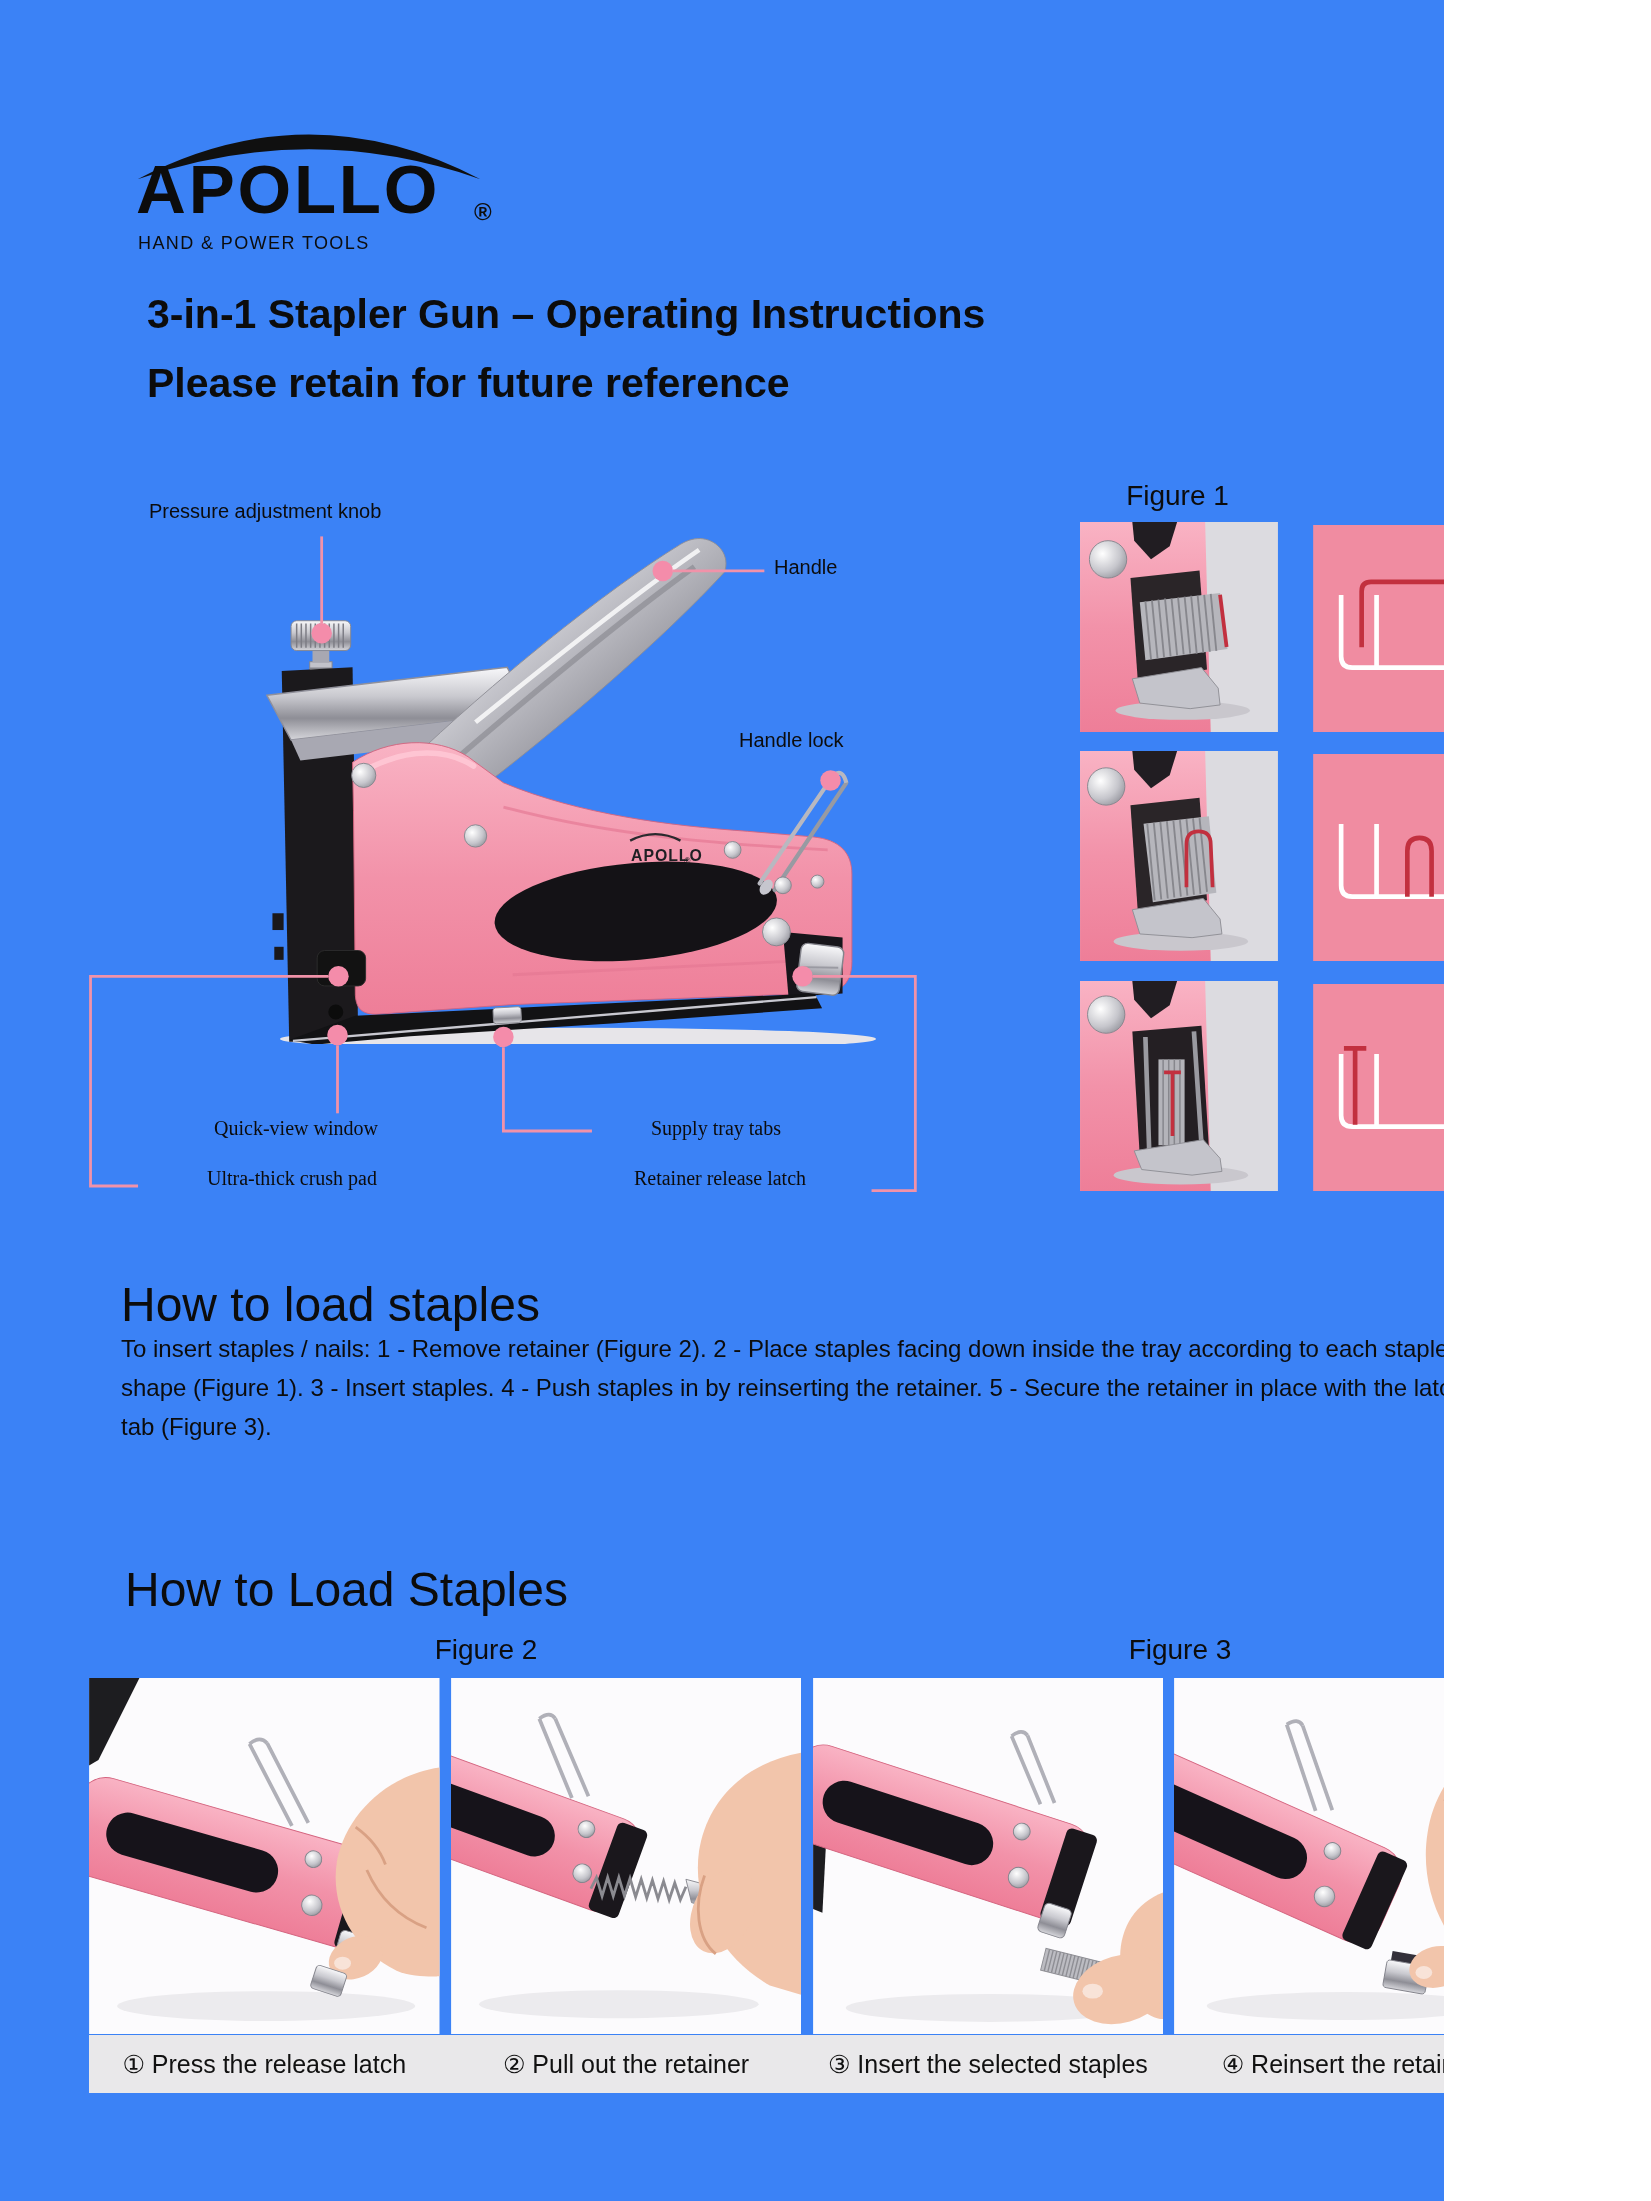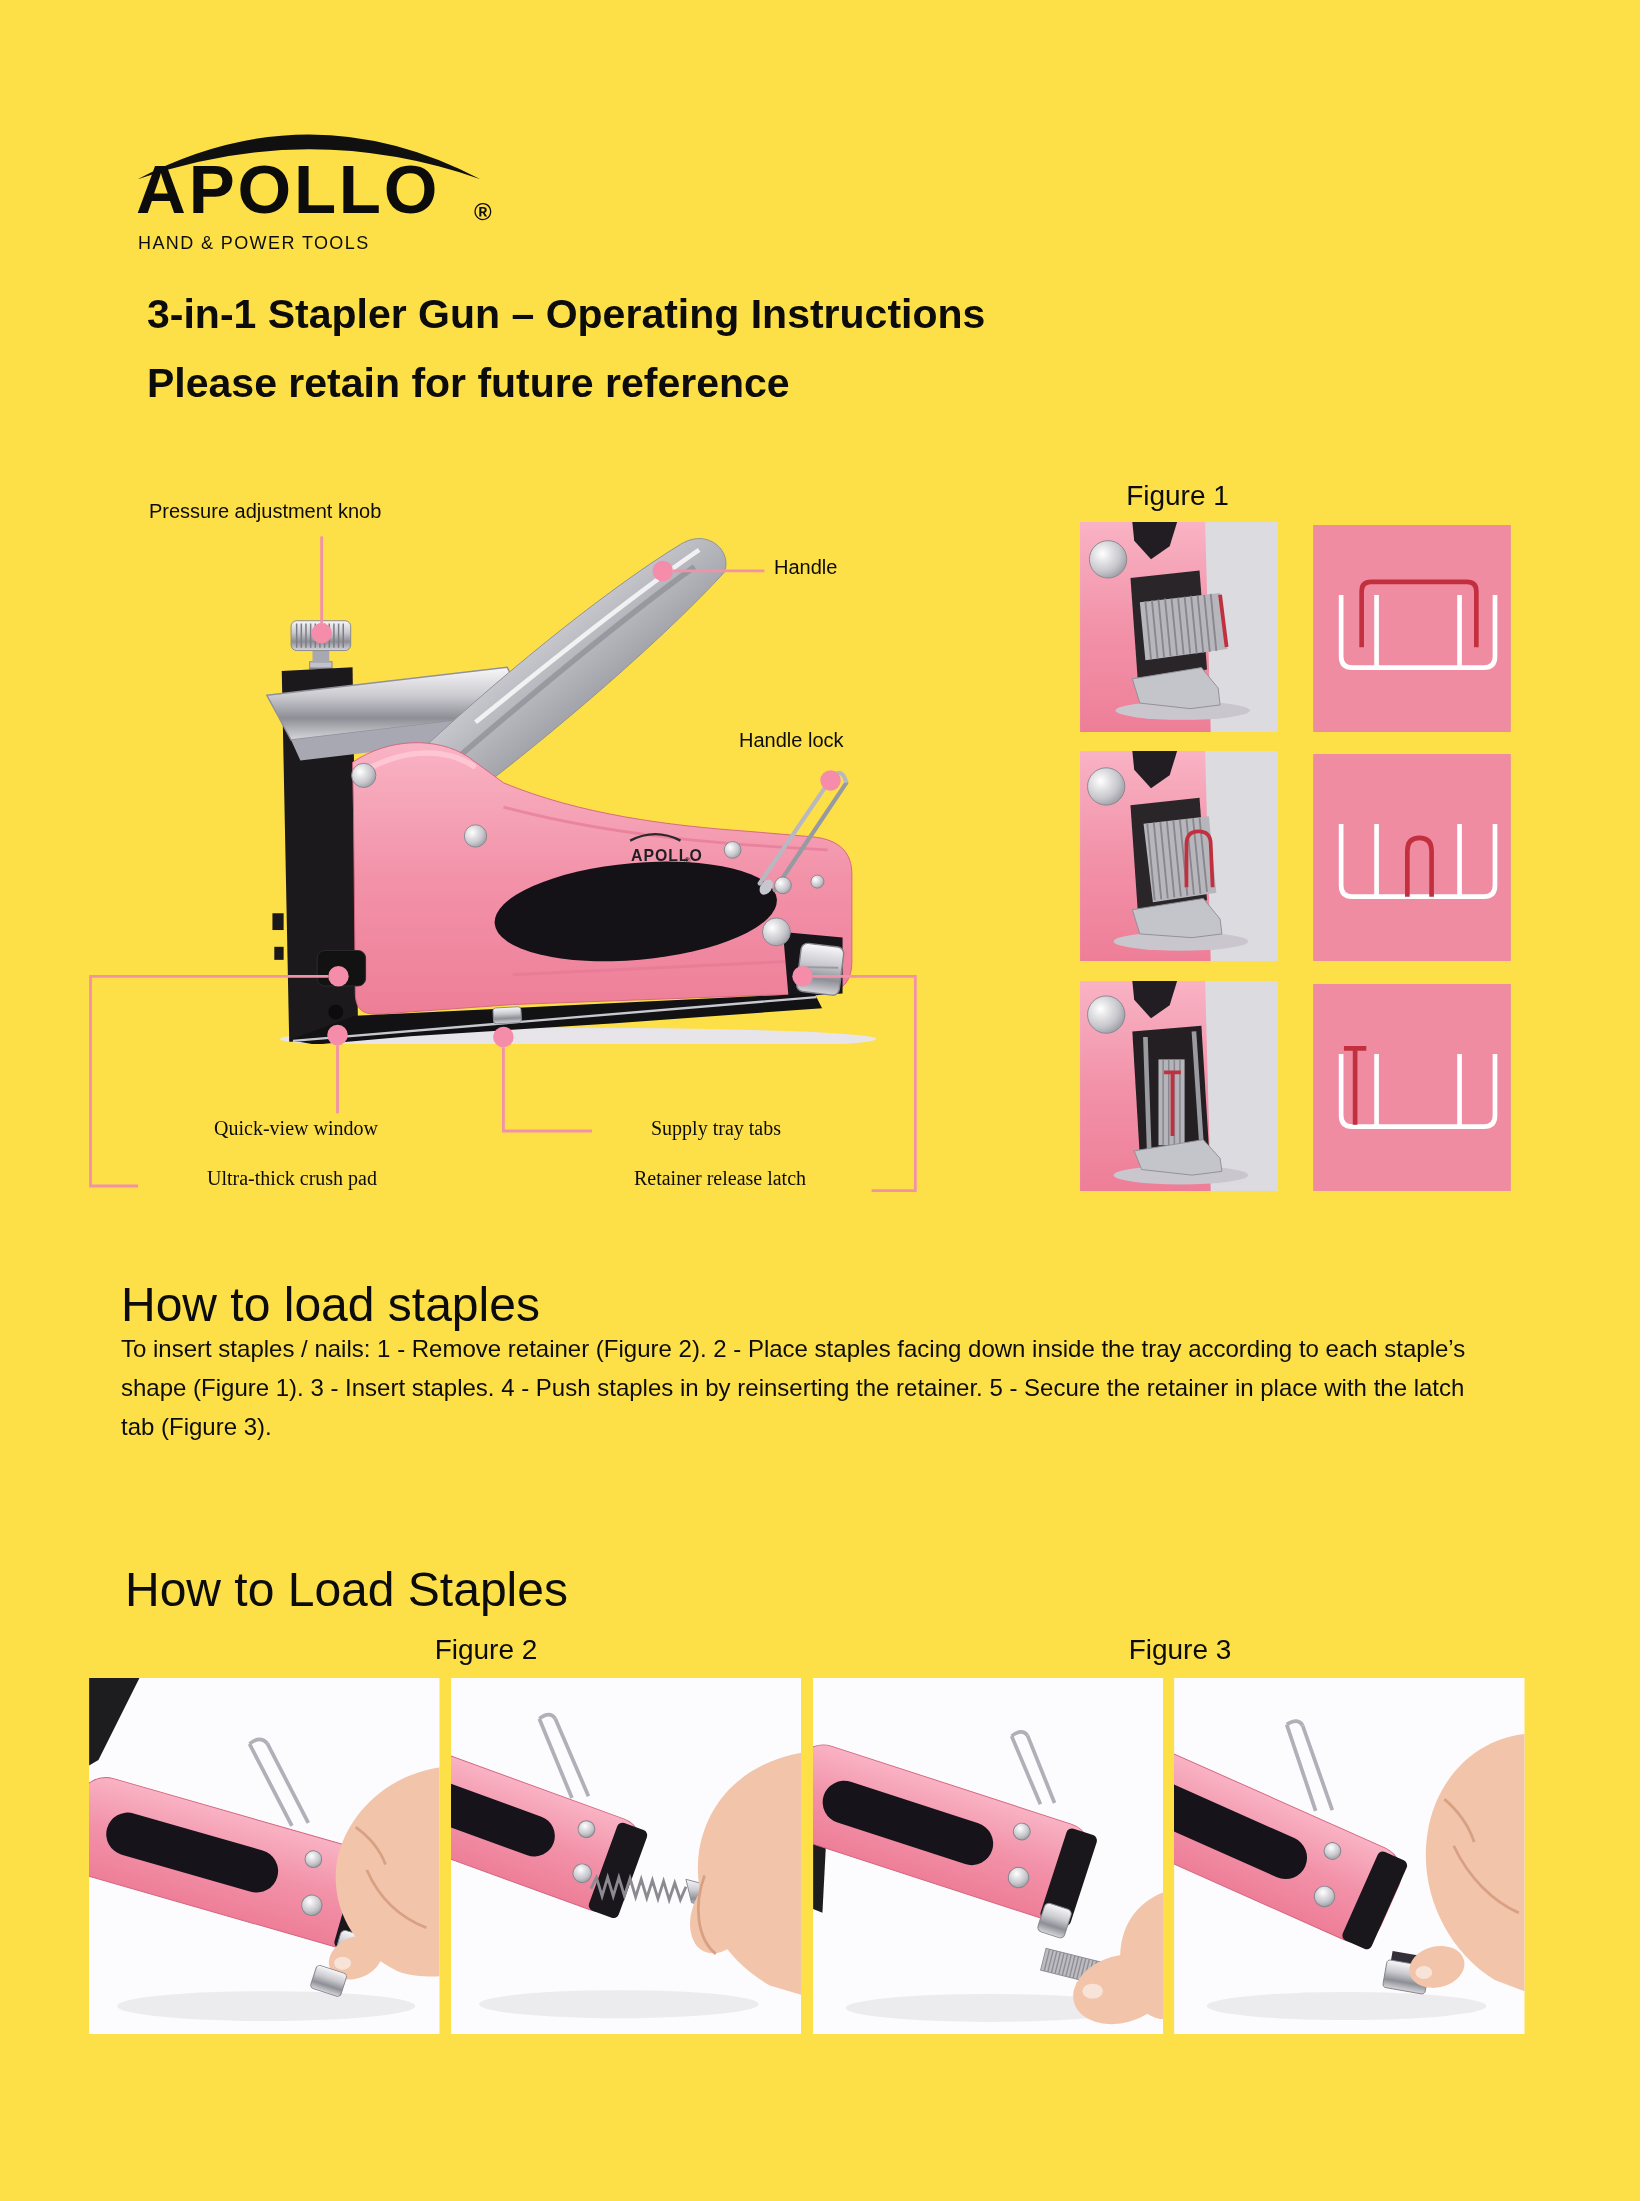--- a/index.html
+++ b/index.html
@@ -1,16 +1,16 @@
 <!DOCTYPE html>
 <html style="font-size:15px"><head>
 <meta charset="utf-8">
 <style>
   html,body{margin:0;padding:0;background:#fff;}
-  .page{position:relative;width:1640px;height:2202px;background:#fde047;overflow:hidden;
+  .page{position:relative;width:1444px;height:2202px;background:#3b82f6;overflow:hidden;
         font-family:"Liberation Sans","DejaVu Sans",sans-serif;color:#0e0e0e;}
   .abs{position:absolute;}
   .brand{font-size:69px;font-weight:bold;letter-spacing:2.8px;color:#0c0c0c;line-height:1;}
   .reg{font-size:24px;font-weight:bold;}
   .tagline{font-size:18px;letter-spacing:1.4px;color:#0c0c0c;}
   .title{font-size:41px;font-weight:700;color:#0c0c0c;line-height:1.15;}
   .figlabel{font-size:28px;color:#0c0c0c;text-align:center;}
   .calloutlabel{font-size:20px;color:#0c0c0c;white-space:nowrap;}
   .centered{text-align:center;font-family:Liberation Serif, serif;}
   .h2{font-size:48px;font-weight:400;color:#0c0c0c;}
@@ -319,15 +319,21 @@
         <rect x="230" y="296" width="30" height="10" fill="#33303a"></rect>
         <rect x="226" y="306" width="46" height="30" rx="4" fill="url(#chromeV)" stroke="#84848c"></rect>
       </g>
       <path d="M376,60 C320,66 280,112 272,166 C262,228 292,292 344,324 L376,336 Z" fill="#f2c5ab"></path>
       <path d="M300,180 C316,214 342,240 370,252 M290,130 C304,142 316,158 322,176" stroke="#d9a184" stroke-width="3" fill="none"></path>
       <ellipse cx="282" cy="310" rx="30" ry="22" fill="#f2c5ab" transform="rotate(-14 282 310)"></ellipse>
       <ellipse cx="268" cy="316" rx="9" ry="7" fill="#f8e3d8"></ellipse>
     </svg>
   </div>
 
+  <div class="abs capbar">
+    <div class="capcell">① Press the release latch</div>
+    <div class="capcell">② Pull out the retainer</div>
+    <div class="capcell">③ Insert the selected staples</div>
+    <div class="capcell">④ Reinsert the retainer</div>
+  </div>
 
 </div>
 
 
 </body></html>

